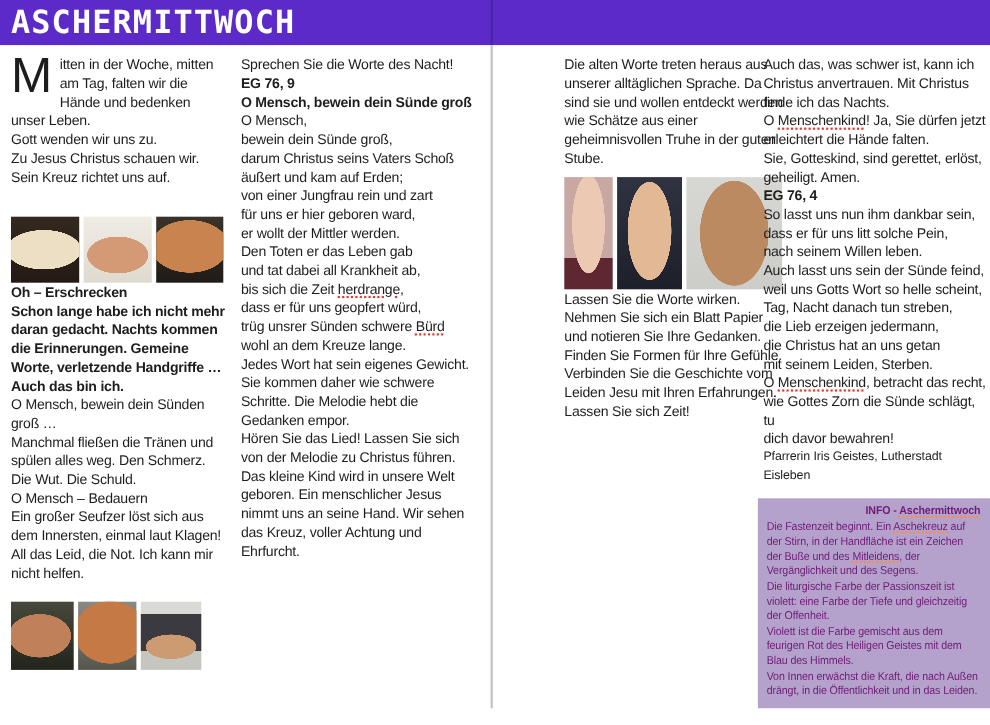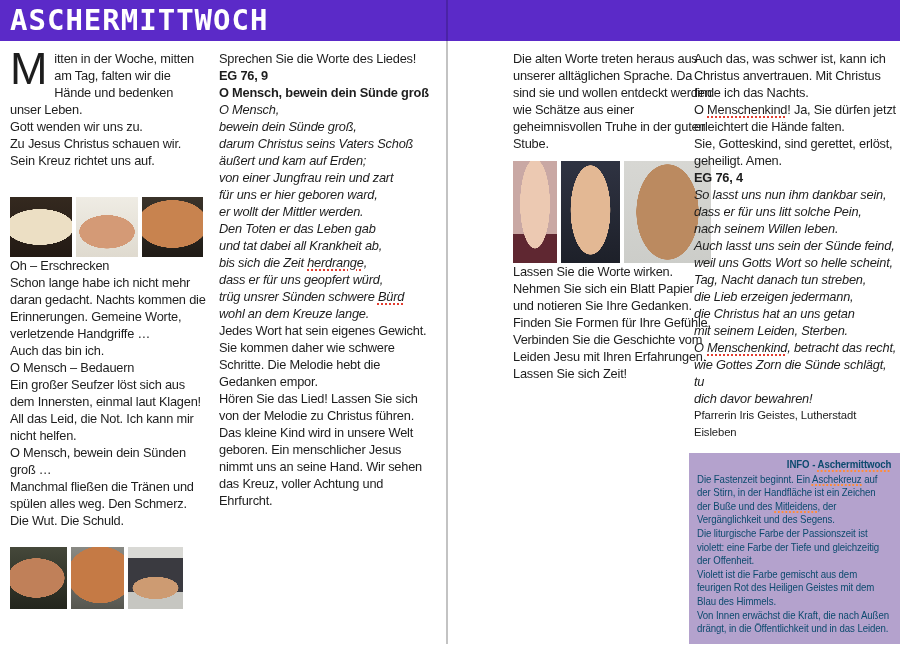--- a/index.html
+++ b/index.html
@@ -16,23 +16,23 @@
   
   .col{position:absolute;top:50px;font-size:12.8px;line-height:17px;letter-spacing:-0.2px;}
   .col-1{left:10px;width:197px;}
   .col-2{left:219px;width:215px;}
   .col-3{left:487px;width:200px;margin-left:26px;}
   .col-4{left:694px;width:203px;}
   .col p{margin:0;}
   .pre{white-space:pre-line;}
   .dropcap{float:left;font-size:45px;line-height:35px;padding:1px 7px 0 0;font-weight:400;}
   .bold{font-weight:bold;}
-  .italic{font-style:italic;} .mt9{margin-top:9px;} .mt12{margin-top:12px;}
+  .italic{} .mt9{margin-top:9px;} .mt12{margin-top:12px;}
   .mt15{margin-top:15px;} .mt17{margin-top:17px;} .mt18{margin-top:18px;}
-  .mt20{margin-top:20px;} .mt22{margin-top:22px;} .mt24{margin-top:24px;} .mt28{margin-top:28px;}
+  .mt20{margin-top:20px;} .mt22{margin-top:22px;font-weight:bold;} .mt24{margin-top:24px;} .mt28{margin-top:28px;}
   .attribution{font-size:11.3px;margin-left:8px;letter-spacing:-0.1px;}
   
   .sq-red{text-decoration:underline dotted #e23b2e;text-decoration-thickness:2px;text-underline-offset:2px;}
   .sq-or{text-decoration:underline dotted #ff8c3a;text-decoration-thickness:2px;text-underline-offset:2px;}
   
   .imgrow{display:flex;gap:4px;}
   .ph{flex:0 0 auto;}
   .row-a .ph{height:60px;}
   .row-b .ph{height:62px;}
   .row-c .ph{height:102px;}
@@ -40,21 +40,21 @@
   .ph-a2{width:62px;background:radial-gradient(ellipse 45% 28% at 50% 58%,#d49a76 0 99%,transparent 100%),linear-gradient(#efece4,#dfdacf);}
   .ph-a3{width:61px;background:radial-gradient(ellipse 58% 40% at 50% 45%,#c8834f 0 99%,transparent 100%),linear-gradient(#3a332a,#1f1b16);}
   .ph-b1{width:57px;background:radial-gradient(ellipse 50% 32% at 46% 50%,#c08059 0 99%,transparent 100%),linear-gradient(#45483a,#23251d);}
   .ph-b2{width:53px;background:radial-gradient(ellipse 62% 46% at 55% 45%,#c57a45 0 99%,transparent 100%),linear-gradient(#8a8a84,#56564f);}
   .ph-b3{width:55px;background:radial-gradient(ellipse 42% 18% at 50% 66%,#cd9b72 0 99%,transparent 100%),linear-gradient(#d9d9d5 0 18%,#3a3a40 18% 72%,#c6c6c1 72%);}
   .ph-c1{width:44px;background:radial-gradient(ellipse 34% 44% at 50% 42%,#ecc9b2 0 99%,transparent 100%),linear-gradient(#c9a8a4 0 72%,#5f2731 72%);}
   .ph-c2{width:59px;background:radial-gradient(ellipse 34% 44% at 50% 48%,#e3b894 0 99%,transparent 100%),linear-gradient(#2f3342,#1d2029);}
   .ph-c3{width:87px;background:radial-gradient(ellipse 36% 47% at 50% 50%,#bb8a60 0 99%,transparent 100%),linear-gradient(#d7d7d3,#cccdc9);}
   
   .info-box{position:absolute;left:689px;top:453px;width:211px;height:206px;background:#b4a2cd;
-            color:#0c4a6e;padding:5px 8px 4px 8px;box-sizing:border-box;overflow:hidden;}
+            color:#701a75;padding:5px 8px 4px 8px;box-sizing:border-box;overflow:hidden;}
   .info-inner{width:209px;transform:scaleX(0.93);transform-origin:left top;
               font-size:10.4px;line-height:13.6px;letter-spacing:-0.1px;}
   .info-title{text-align:right;font-weight:bold;margin:0 0 1px 0;}
   .info-body{margin:0;}
 </style>
 </head>
 <body>
 
 <div class="canvas">
 
@@ -69,33 +69,33 @@
 Gott wenden wir uns zu.
  Zu Jesus Christus schauen wir.  Sein Kreuz richtet uns auf.</span></p>
     <div class="imgrow row-a mt28">
       <div class="ph ph-a1" title="sculpted crossed hands on dark ground"></div>
       <div class="ph ph-a2" title="folded hands with lace cuffs"></div>
       <div class="ph ph-a3" title="draped hand painting"></div>
     </div>
     <p class="pre mt22">Oh – Erschrecken
 Schon lange habe ich nicht mehr daran gedacht. Nachts kommen die Erinnerungen. Gemeine Worte, verletzende Handgriffe …
 Auch das bin ich.</p>
+    <p class="pre mt20">O Mensch, bewein dein Sünden groß …
+Manchmal fließen die Tränen und spülen alles weg. Den Schmerz. Die Wut. Die Schuld.</p>
     <p class="pre mt18">O Mensch – Bedauern
 Ein großer Seufzer löst sich aus dem Innersten, einmal laut Klagen! All das Leid, die Not. Ich kann mir nicht helfen.</p>
-    <p class="pre mt20">O Mensch, bewein dein Sünden groß …
-Manchmal fließen die Tränen und spülen alles weg. Den Schmerz. Die Wut. Die Schuld.</p>
     <div class="imgrow row-b mt18">
       <div class="ph ph-b1" title="cupped open hands painting"></div>
       <div class="ph ph-b2" title="clasped interlocked fingers painting"></div>
       <div class="ph ph-b3" title="folded hands with white sleeves painting"></div>
     </div>
   </div>
 
   <div class="col col-2">
-    <p>Sprechen Sie die Worte des Liedes!</p>
+    <p>Sprechen Sie die Worte des Nacht!</p>
     <p class="pre bold mt17">EG 76, 9
 O Mensch, bewein dein Sünde groß</p>
     <p class="italic mt17"><span>O Mensch,</span><br><span>bewein dein Sünde groß,</span><br><span>darum Christus seins Vaters Schoß</span><br><span>äußert und kam auf Erden;</span><br><span>von einer Jungfrau rein und zart</span><br><span>für uns er hier geboren ward,</span><br><span>er wollt der Mittler werden.</span><br><span>Den Toten er das Leben gab</span><br><span>und tat dabei all Krankheit ab,</span><br><span>bis sich die Zeit </span><span class="sq-red">herdrange</span><span>,</span><br><span>dass er für uns geopfert würd,</span><br><span>trüg unsrer Sünden schwere </span><span class="sq-red">Bürd</span><br><span>wohl an dem Kreuze lange.</span></p>
     <p class="pre mt17">Jedes Wort hat sein eigenes Gewicht. Sie kommen daher wie schwere Schritte. Die Melodie hebt die Gedanken empor.
 Hören Sie das Lied! Lassen Sie sich von der Melodie  zu Christus führen.</p>
     <p class="pre mt17">Das kleine Kind wird in unsere Welt geboren. Ein menschlicher Jesus nimmt uns an seine Hand. Wir sehen das Kreuz, voller Achtung und Ehrfurcht.</p>
   </div>
 
   <div class="col col-3">
     <p>Die alten Worte treten heraus aus unserer alltäglichen Sprache. Da sind sie und wollen entdeckt werden wie Schätze aus einer geheimnisvollen Truhe in der guten Stube.</p>

